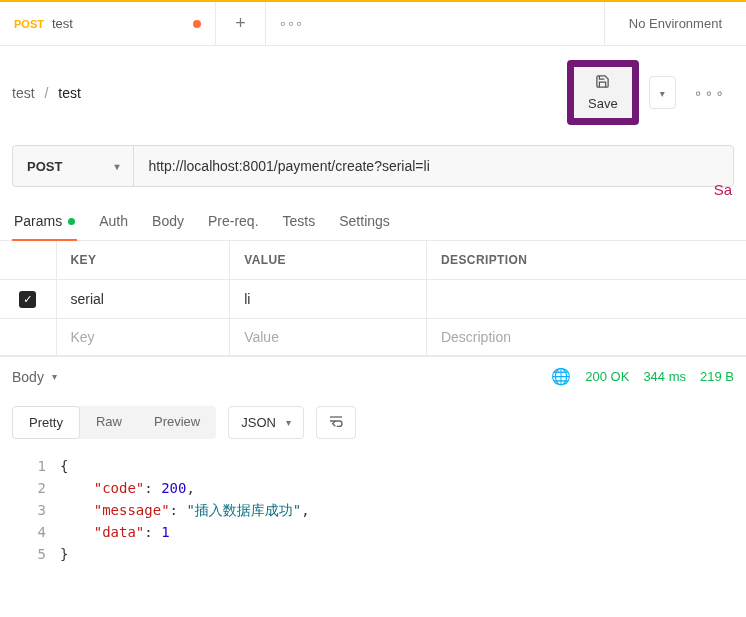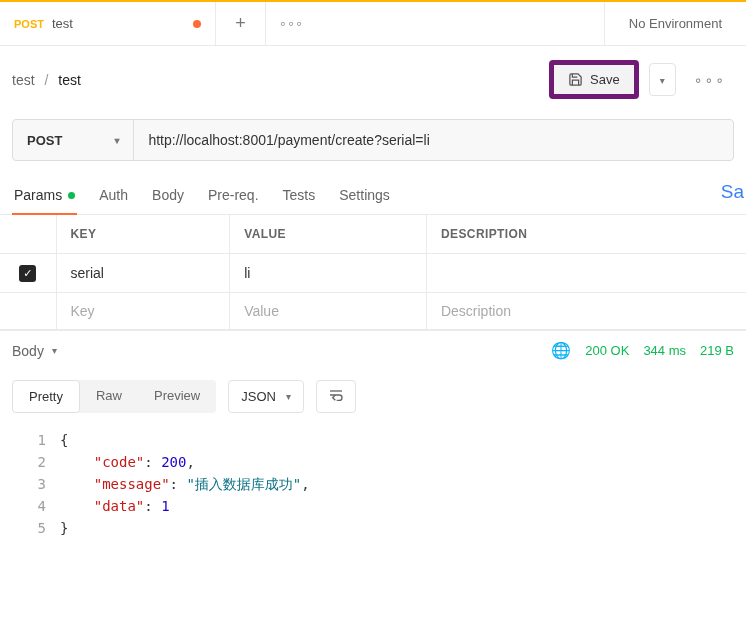--- a/index.html
+++ b/index.html
@@ -10,21 +10,21 @@
 .tab .method { color: #ffb400; font-weight: 600; font-size: 11px; }
 .tab .title { color: #555; font-size: 13px; }
 .dot-unsaved { width: 8px; height: 8px; background: #ff6c37; border-radius: 50%; position: absolute; right: 14px; }
 .tab-btn { width: 50px; display: flex; align-items: center; justify-content: center; color: #777; cursor: pointer; font-size: 18px; border-right: 1px solid #eaeaea; }
 .tab-more { width: 50px; display: flex; align-items: center; justify-content: center; color: #999; cursor: pointer; }
 .env { margin-left: auto; padding: 0 24px; display: flex; align-items: center; color: #666; font-size: 13px; border-left: 1px solid #eaeaea; cursor: pointer; }
 .header-row { display: flex; align-items: center; padding: 14px 12px; gap: 10px; }
 .breadcrumb { flex: 1; font-size: 14px; color: #666; }
 .breadcrumb .current { color: #212121; font-weight: 500; }
 .breadcrumb .sep { margin: 0 6px; color: #999; }
-.save-btn { display: flex; align-items: center; gap: 7px; background: #f3f3f3; border: 5px solid #701a75; border-radius: 4px; padding: 7px 14px; cursor: pointer; font-size: 13px; color: #333; font-weight: 500; }
+.save-btn { display: flex; align-items: center; gap: 7px; background: #f3f3f3; border: 7px solid #701a75; border-radius: 4px; padding: 7px 14px; cursor: pointer; font-size: 13px; color: #333; font-weight: 500; flex-direction: column; }
 .save-chevron { background: #fff; border: 1px solid #e3e3e3; border-radius: 4px; padding: 8px 10px; cursor: pointer; color: #555; }
 .header-more { padding: 6px 8px; color: #888; cursor: pointer; font-size: 14px; letter-spacing: 2px; }
 .url-row { display: flex; margin: 6px 12px 16px; border: 1px solid #ddd; border-radius: 4px; background: #f8f8f8; height: 42px; }
 .method-sel { display: flex; align-items: center; padding: 0 14px; border-right: 1px solid #ddd; cursor: pointer; gap: 52px; font-weight: 600; font-size: 13px; color: #333; }
 .url-input { flex: 1; border: none; background: transparent; padding: 0 14px; font-size: 14px; color: #333; outline: none; }
 .subtabs { display: flex; gap: 20px; padding: 0 12px; border-bottom: 1px solid #eaeaea; }
 .subtab { padding: 10px 2px 11px; color: #666; cursor: pointer; font-size: 14px; position: relative; display: flex; align-items: center; gap: 6px; }
 .subtab.active { color: #333; font-weight: 500; }
 .subtab.active::after { content: ""; position: absolute; bottom: -1px; left: 0; right: 0; height: 2px; background: #ff6c37; }
 .green-dot { width: 7px; height: 7px; background: #0cbb52; border-radius: 50%; }
@@ -48,21 +48,21 @@
 .json-sel { display: flex; align-items: center; gap: 10px; border: 1px solid #e3e3e3; border-radius: 4px; padding: 8px 12px; cursor: pointer; font-size: 13px; color: #333; }
 .wrap-btn { border: 1px solid #e3e3e3; border-radius: 4px; padding: 7px 11px; cursor: pointer; color: #666; }
 .code-area { display: flex; font-family: Consolas, Menlo, monospace; font-size: 14px; padding: 6px 0 0 0; }
 .gutter { width: 60px; text-align: right; color: #9f9f9f; padding-right: 14px; line-height: 22px; user-select: none; }
 .code { line-height: 22px; white-space: pre; }
 .tok-key { color: #c41a16; }
 .tok-punct { color: #333; }
 .tok-num { color: #1c00cf; }
 .tok-strcn { color: #0b7285; }
 .chev-down { font-size: 10px; color: #777; }
-.right-edge { position: absolute; top: 177px; right: 0; color: #3b82f6; font-size: 19px; padding: 4px 2px; }
+.right-edge { position: absolute; top: 177px; right: 12px; color: #be185d; font-size: 15px; padding: 4px 2px; }
 </style>
 </head>
 <body>
 
 <div class="top-orange"></div>
 
 <div class="tabs-row">
   <div class="tab">
     <span class="method">POST</span>
     <span class="title">test</span>

